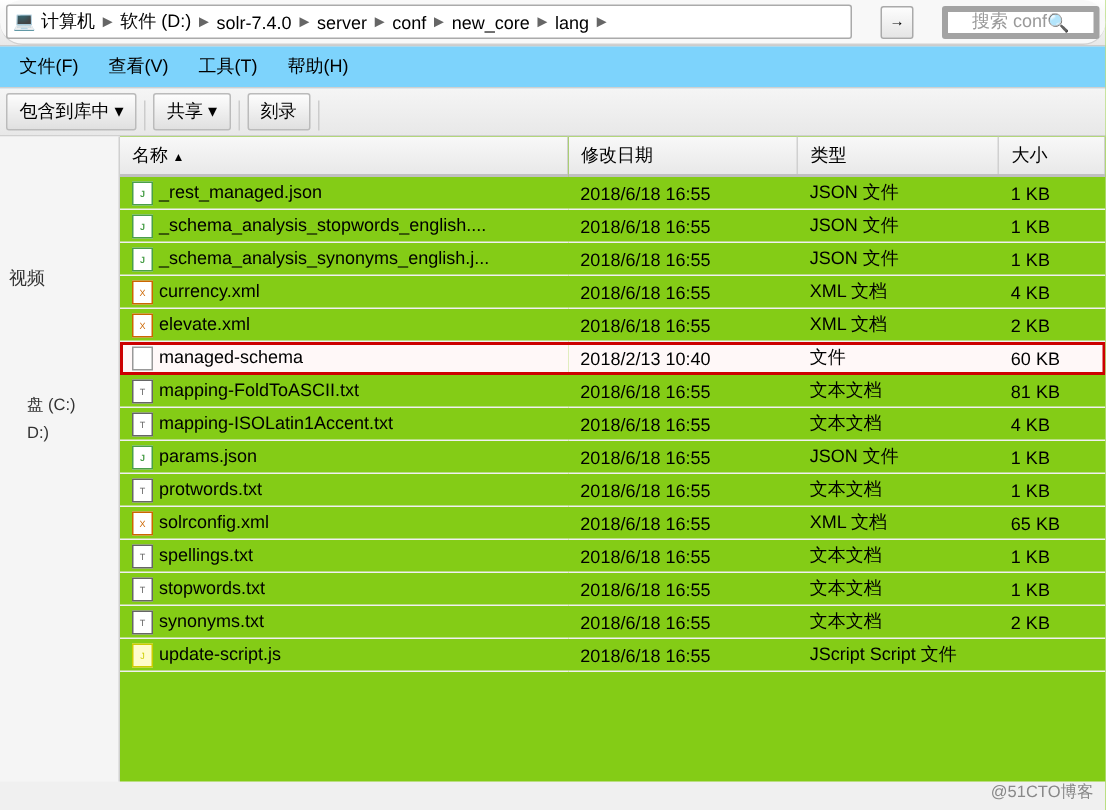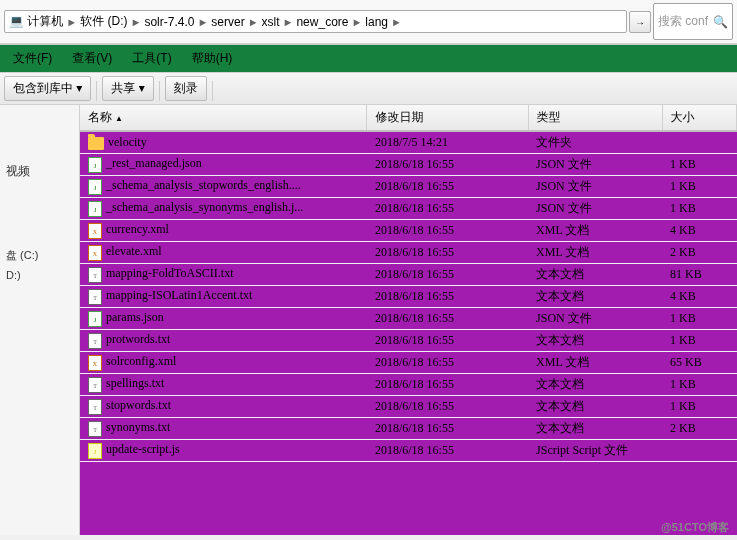--- a/index.html
+++ b/index.html
@@ -18,21 +18,22 @@
       border-bottom: 1px solid #ccc;
       padding: 0;
     }
 
     .address-bar {
       display: flex;
       align-items: center;
       padding: 3px 4px;
       background: #f8f8f8;
       border-bottom: 1px solid #d0d0d0;
-      gap: 2px;
+      gap: 19px;
+      border-radius: 15px;
     }
 
     .breadcrumb-container {
       display: flex;
       align-items: center;
       flex: 1;
       background: white;
       border: 1px solid #aaa;
       border-radius: 2px;
       padding: 2px 4px;
@@ -62,32 +63,32 @@
       display: flex;
       align-items: center;
       justify-content: center;
       font-size: 10px;
     }
 
     .search-box {
       display: flex;
       align-items: center;
       background: white;
-      border: 1px solid #a3a3a3;
+      border: 4px solid #a3a3a3;
       border-radius: 2px;
-      padding: 2px 4px;
+      padding: 2px 16px;
       min-width: 80px;
-      height: 37px;
+      height: 22px;
       font-size: 12px;
       color: #999;
     }
 
     
     .menu-bar {
-      background: #15803d;
+      background: #7dd3fc;
       border-bottom: 1px solid #d0d0d0;
       padding: 2px 4px;
       display: flex;
       gap: 2px;
     }
 
     .menu-item {
       padding: 2px 8px;
       cursor: pointer;
       font-size: 12px;
@@ -144,28 +145,28 @@
       cursor: pointer;
       color: #333;
       border-bottom: 1px solid transparent;
     }
 
     .left-drive {
       padding: 3px 2px;
       cursor: pointer;
       color: #333;
       font-size: 11px;
+      margin-left: 12px;
     }
 
     
     .file-list {
       flex: 1;
       overflow-y: auto;
-      background: #a21caf;
-      font-family: Liberation Serif, serif;
+      background: #84cc16;
     }
 
     .file-table {
       width: 100%;
       border-collapse: collapse;
     }
 
     .file-table thead tr {
       background: linear-gradient(to bottom, #f8f8f8, #e8e8e8);
     }
@@ -263,21 +264,20 @@
     .col-type { width: 100px; }
     .col-size { width: 60px; }
 
     .watermark {
       position: fixed;
       bottom: 5px;
       right: 8px;
       font-size: 11px;
       color: #888;
       z-index: 100;
-      font-weight: bold;
     }
 
     .sort-arrow {
       font-size: 8px;
       margin-left: 3px;
     }
   </style>
 </head>
 <body>
 
@@ -285,21 +285,21 @@
   <div class="address-bar">
     <div class="breadcrumb-container">
       <span class="breadcrumb-item">💻 计算机</span>
       <span class="breadcrumb-sep">►</span>
       <span class="breadcrumb-item">软件 (D:)</span>
       <span class="breadcrumb-sep">►</span>
       <span class="breadcrumb-item">solr-7.4.0</span>
       <span class="breadcrumb-sep">►</span>
       <span class="breadcrumb-item">server</span>
       <span class="breadcrumb-sep">►</span>
-      <span class="breadcrumb-item">xslt</span>
+      <span class="breadcrumb-item">conf</span>
       <span class="breadcrumb-sep">►</span>
       <span class="breadcrumb-item">new_core</span>
       <span class="breadcrumb-sep">►</span>
       <span class="breadcrumb-item">lang</span>
       <span class="breadcrumb-sep">►</span>
     </div>
     <div class="nav-btn">→</div>
     <div class="search-box">
       <span>搜索 conf</span>
       <span style="margin-left:auto;">🔍</span>
@@ -319,47 +319,41 @@
   <div class="toolbar-sep"></div>
   <div class="toolbar-btn">共享 ▾</div>
   <div class="toolbar-sep"></div>
   <div class="toolbar-btn">刻录</div>
   <div class="toolbar-sep"></div>
 </div>
 
 <div class="main-container">
 
   <div class="left-panel">
-    <div style="margin-top:50px;">
+    <div style="margin-top:78px;">
       <div class="left-item">视频</div>
     </div>
     <div style="margin-top:60px;">
       <div class="left-drive">盘 (C:)</div>
       <div class="left-drive">D:)</div>
     </div>
   </div>
 
   <div class="file-list">
     <table class="file-table">
       <thead>
         <tr>
           <th class="col-name">名称<span class="sort-arrow">▲</span></th>
           <th class="col-date">修改日期</th>
           <th class="col-type">类型</th>
           <th class="col-size">大小</th>
         </tr>
       </thead>
       <tbody id="file-tbody">
           <tr>
-    <td><span class="folder-icon"></span>velocity</td>
-    <td>2018/7/5 14:21</td>
-    <td>文件夹</td>
-    <td></td>
-  </tr>
-          <tr>
     <td><span class="file-icon json">J</span>_rest_managed.json</td>
     <td>2018/6/18 16:55</td>
     <td>JSON 文件</td>
     <td>1 KB</td>
   </tr>
           <tr>
     <td><span class="file-icon json">J</span>_schema_analysis_stopwords_english....</td>
     <td>2018/6/18 16:55</td>
     <td>JSON 文件</td>
     <td>1 KB</td>
@@ -374,20 +368,26 @@
     <td><span class="file-icon xml">X</span>currency.xml</td>
     <td>2018/6/18 16:55</td>
     <td>XML 文档</td>
     <td>4 KB</td>
   </tr>
           <tr>
     <td><span class="file-icon xml">X</span>elevate.xml</td>
     <td>2018/6/18 16:55</td>
     <td>XML 文档</td>
     <td>2 KB</td>
+  </tr>
+          <tr style="background: rgb(255, 248, 248); outline: rgb(204, 0, 0) solid 2px; outline-offset: -2px;">
+    <td><span class="file-icon generic"></span>managed-schema</td>
+    <td>2018/2/13 10:40</td>
+    <td>文件</td>
+    <td>60 KB</td>
   </tr>
           <tr>
     <td><span class="file-icon txt">T</span>mapping-FoldToASCII.txt</td>
     <td>2018/6/18 16:55</td>
     <td>文本文档</td>
     <td>81 KB</td>
   </tr>
           <tr>
     <td><span class="file-icon txt">T</span>mapping-ISOLatin1Accent.txt</td>
     <td>2018/6/18 16:55</td>

